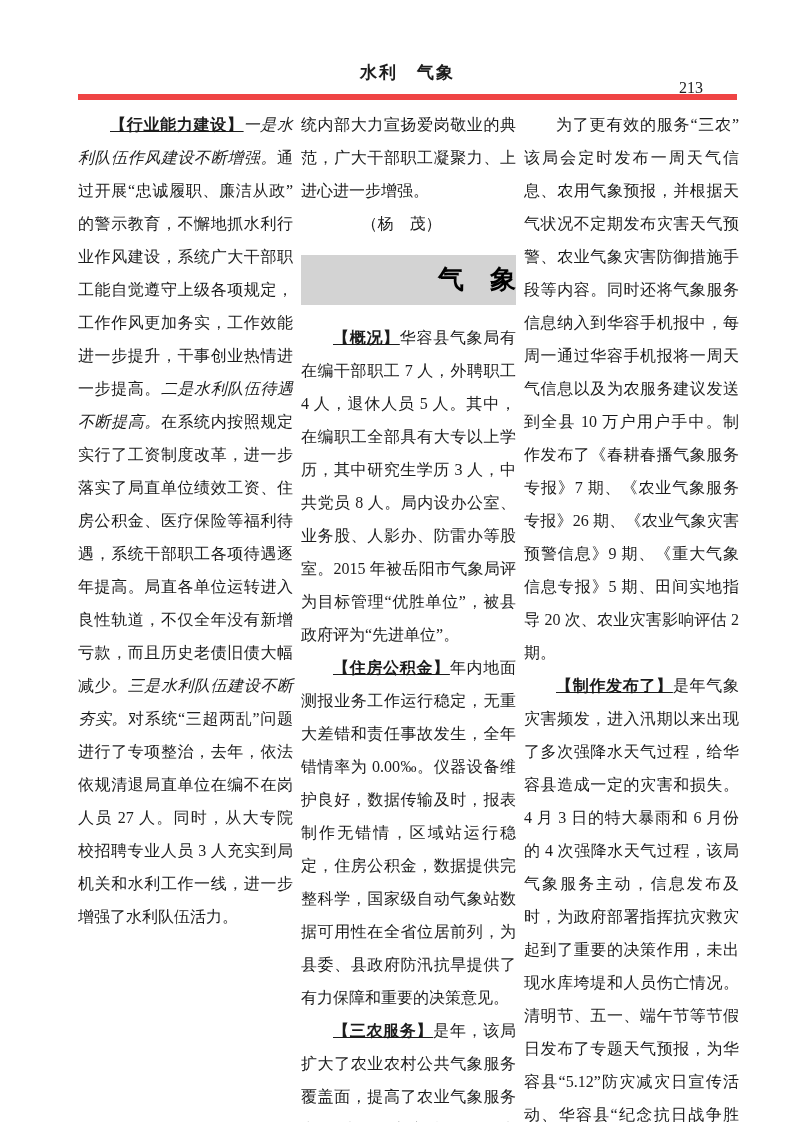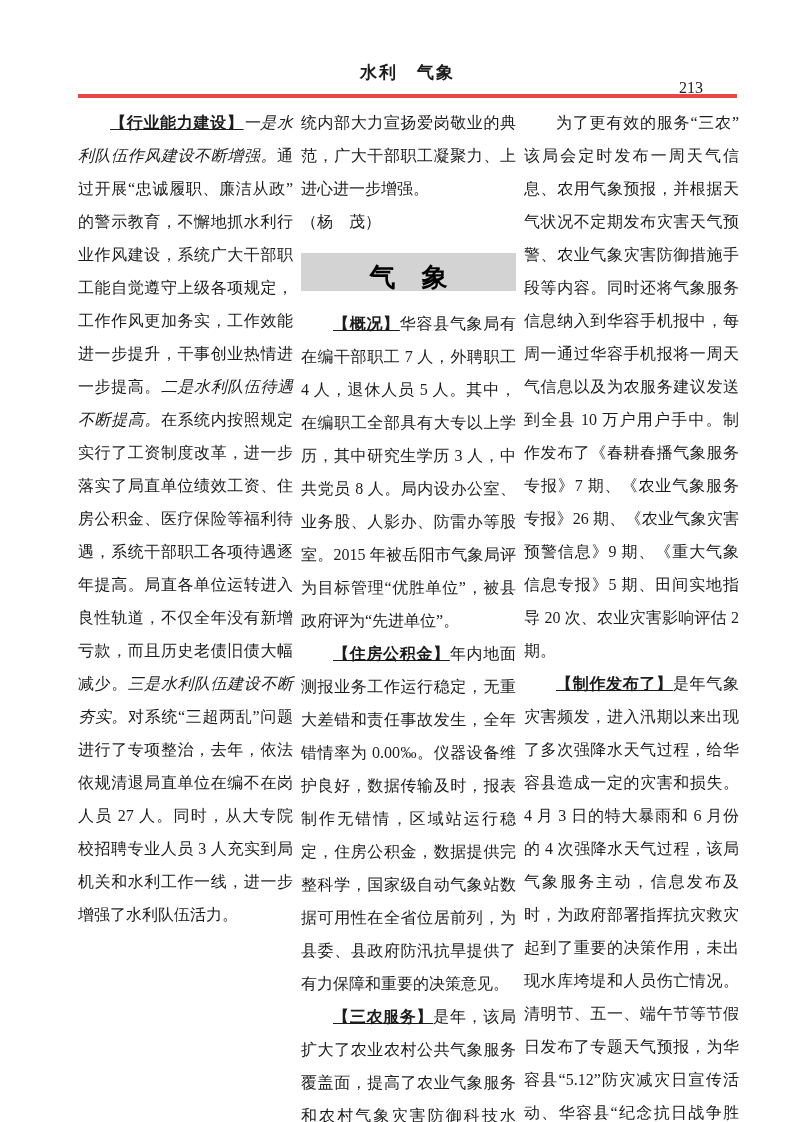--- a/index.html
+++ b/index.html
@@ -12,21 +12,21 @@
   }
   .page {
     position: relative;
     width: 659px;
     margin: 0;
     padding: 58px 56px 0 78px;
   }
   .page-header {
     position: relative;
     height: 30px;
-    border-bottom: 4px solid #ef4444;
+    border-bottom: 6px solid #ef4444;
     padding-bottom: 6px;
   }
   .running-title {
     text-align: center;
     font-size: 17px;
     font-weight: bold;
     letter-spacing: 2px;
     line-height: 30px;
   }
   .page-number {
@@ -47,28 +47,28 @@
     font-size: 16px;
     line-height: 33px;
     text-align: justify;
   }
   .para { margin: 0; }
   .para.indent { text-indent: 2em; }
   .run-bold { font-weight: bold; text-decoration: underline; }
   .run-kai { font-style: italic; }
   .attribution {
     margin: 0;
-    text-align: left;
+    text-align: center;
     padding-right: 14px;
   }
   .section-box {
     margin: 15px 0 16px 0;
-    height: 38px;
+    height: 50px;
     background: #d3d3d3;
-    text-align: center;
+    text-align: right;
     font-size: 26px;
     font-weight: bold;
     line-height: 50px;
     color: #000000;
   }
 </style>
 </head>
 <body>
 
 <div class="page">

